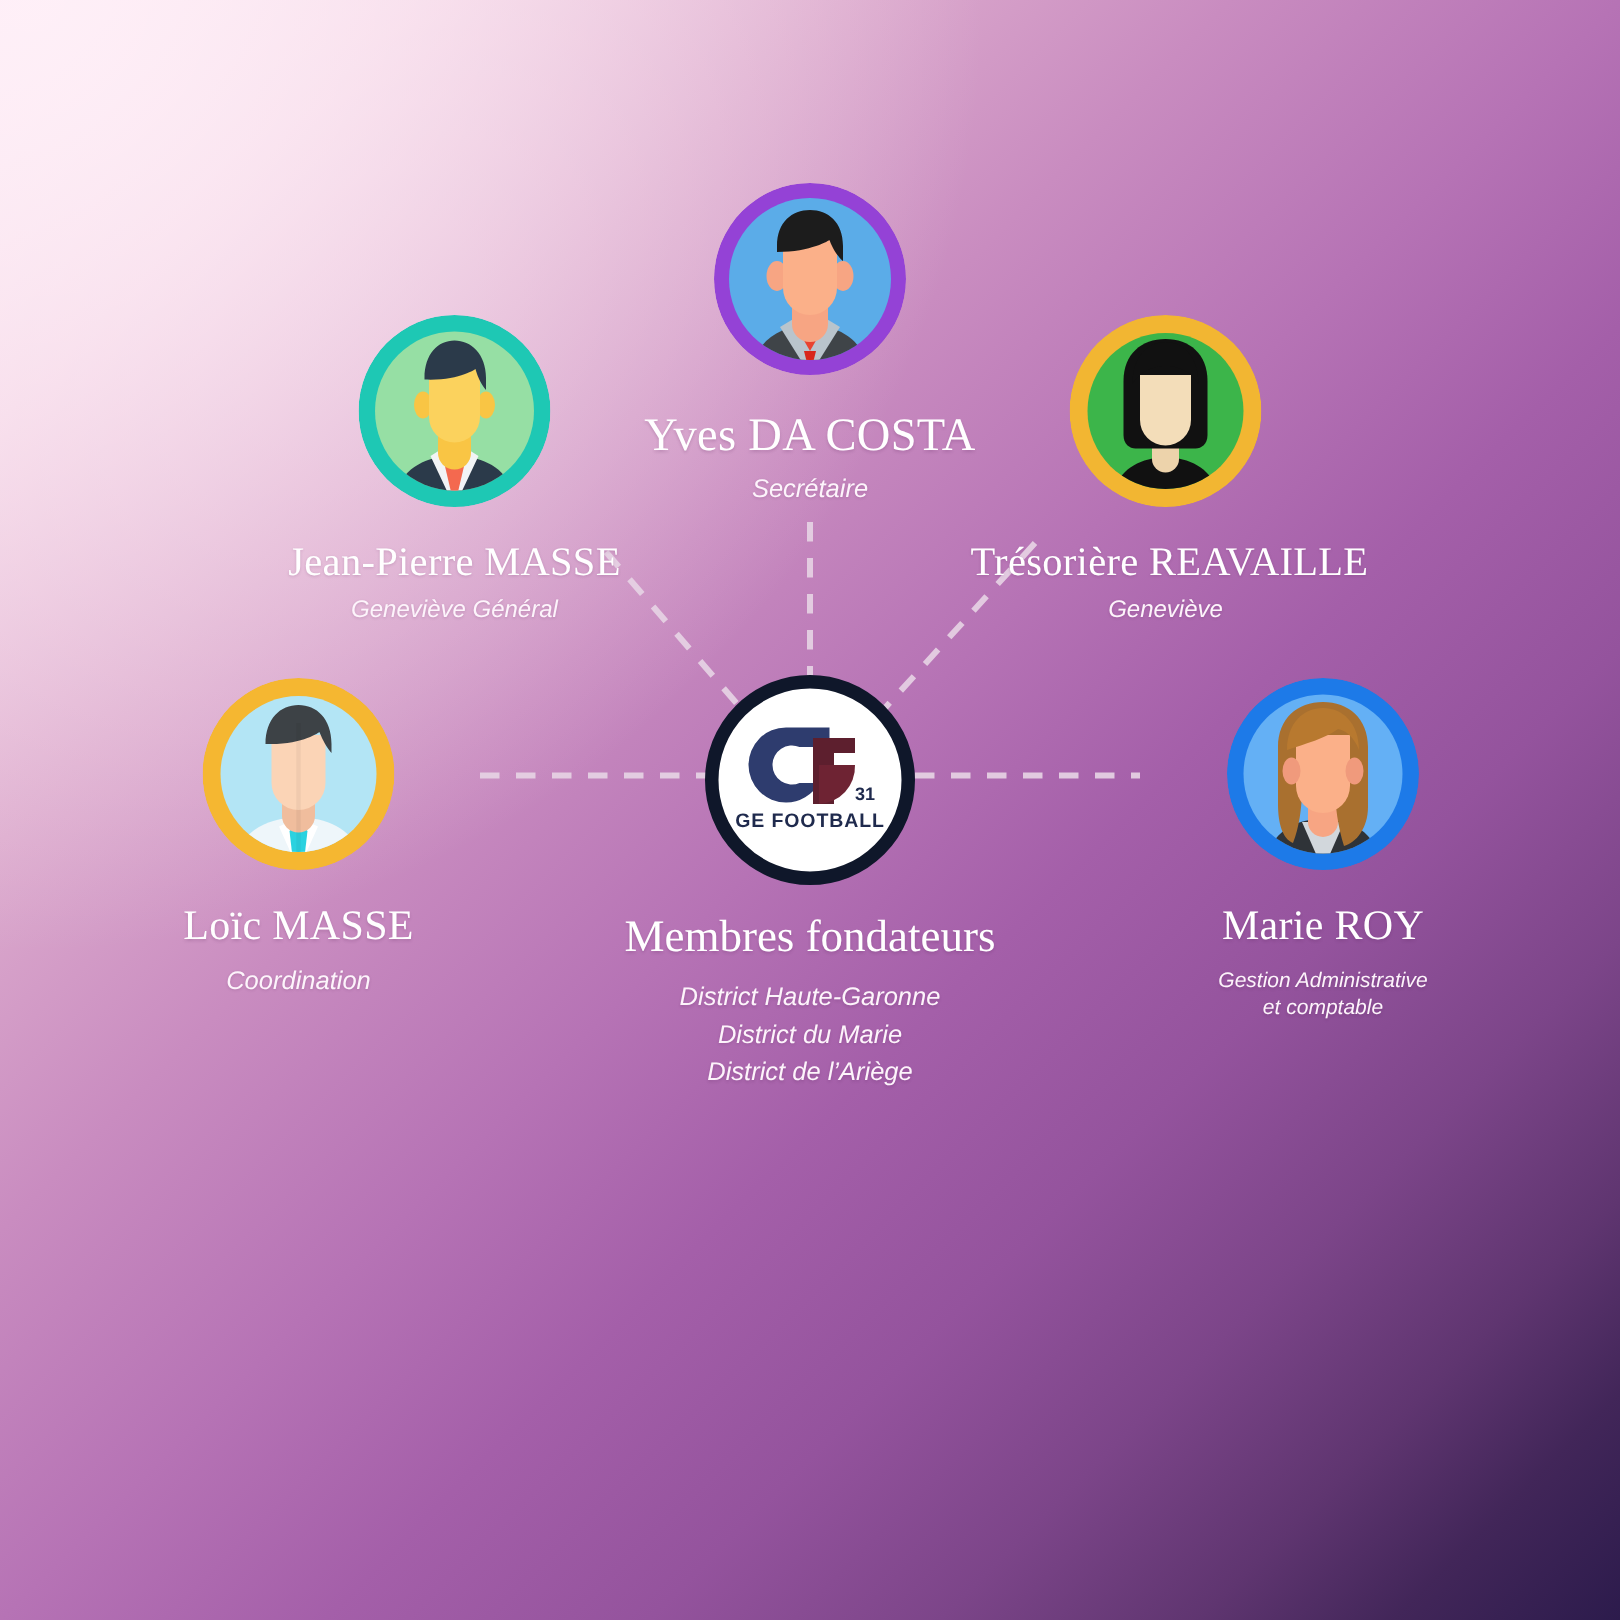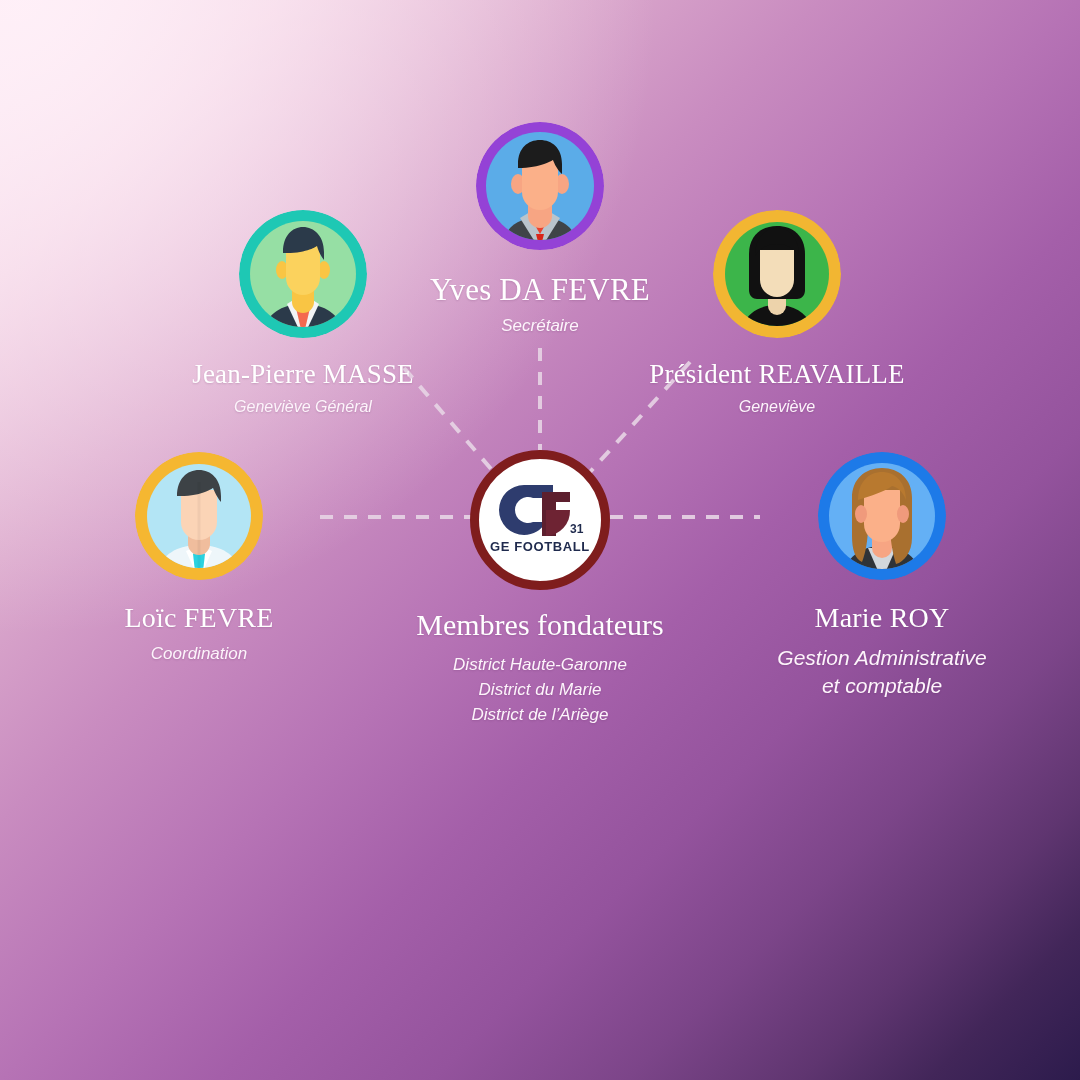--- a/index.html
+++ b/index.html
@@ -67,29 +67,29 @@
   #node-genevieve { left:647px; top:210px; width:260px; }
   #node-genevieve .name { font-size:27px; margin-top:21px; }
   #node-genevieve .role { font-size:16px; margin-top:8px; }
 
   #node-loic      { left:69px;  top:452px; width:260px; }
   #node-loic .name { font-size:28px; margin-top:22px; }
   #node-loic .role { font-size:17px; margin-top:10px; }
 
   #node-marie     { left:752px; top:452px; width:260px;text-align:center; }
   #node-marie .name { font-size:28px; margin-top:22px; }
-  #node-marie .role { font-size:21px; margin-top:10px; line-height:1.32; white-space:normal; }
+  #node-marie .role { font-size:14px; margin-top:10px; line-height:1.32; white-space:normal; }
 
   
   #node-center { left:390px; top:450px; width:300px; }
   .logo-circle {
     width:140px; height:140px; border-radius:50%;
     margin:0 auto;
     background:#ffffff;
-    border:9px solid #7f1d1d;
+    border:9px solid #0f172a;
     display:flex; align-items:center; justify-content:center;
     position:relative;
   }
   .logo-inner { width:108px; height:82px; position:relative; }
   .logo-inner svg { display:block; width:100%; height:100%; }
 
   #node-center .founders-title {
     font-family:"Liberation Serif", serif;
     color:#ffffff; font-size:30px; margin-top:18px;
     white-space:nowrap;
@@ -137,21 +137,21 @@
           <path d="M64 92l-8 6 8 14 8-14z" fill="#e8422f"></path>
           <path d="M60 112l4 16 4-16z" fill="#d8261a"></path>
           <path d="M52 74h24v20a12 12 0 0 1-24 0z" fill="#f7a583"></path>
           <ellipse cx="42" cy="62" rx="7" ry="10" fill="#f7a583"></ellipse>
           <ellipse cx="86" cy="62" rx="7" ry="10" fill="#f7a583"></ellipse>
           <path d="M46 38h36v32a18 18 0 0 1-36 0z" fill="#fbb089"></path>
           <path d="M42 42c0-16 10-24 22-24s22 8 22 24v10c-6-5-9-14-9-14s-12 8-35 8z" fill="#1c1c1c"></path>
         </g>
       </svg>
     </div>
-    <div class="name">Yves DA FEVRE</div>
+    <div class="name">Yves DA COSTA</div>
     <div class="role">Secrétaire</div>
   </div>
 
   <div class="node" id="node-jeanpierre">
     <div class="avatar">
       <svg viewBox="0 0 128 128">
         <circle cx="64" cy="64" r="64" fill="#1ec8b4"></circle>
         <circle cx="64" cy="64" r="53" fill="#96dfa4"></circle>
         <clipPath id="cl-jp">
             <circle cx="64" cy="64" r="53"></circle>
@@ -182,21 +182,21 @@
           </clipPath>
         <g clip-path="url(#cl-gen)">
           <path d="M28 128c0-22 16-33 36-33s36 11 36 33z" fill="#111111"></path>
           <path d="M55 78h18v18a9 9 0 0 1-18 0z" fill="#edd3ab"></path>
           <path d="M36 44c0-18 12-28 28-28s28 10 28 28v36c0 6-4 9-8 9H44c-4 0-8-3-8-9z" fill="#111111"></path>
           <path d="M47 40h34v30a17 17 0 0 1-34 0z" fill="#f3ddb9"></path>
           <path d="M42 46c0-18 10-28 22-28s22 10 22 28c0 0-6-12-22-12s-22 12-22 12z" fill="#111111"></path>
         </g>
       </svg>
     </div>
-    <div class="name">Président REAVAILLE</div>
+    <div class="name">Trésorière REAVAILLE</div>
     <div class="role">Geneviève</div>
   </div>
 
   <div class="node" id="node-loic">
     <div class="avatar">
       <svg viewBox="0 0 128 128">
         <circle cx="64" cy="64" r="64" fill="#f5b731"></circle>
         <circle cx="64" cy="64" r="52" fill="#b3e5f5"></circle>
         <clipPath id="cl-loic">
             <circle cx="64" cy="64" r="52"></circle>
@@ -206,21 +206,21 @@
           <path d="M64 93l-13 6 13 29 13-29z" fill="#ffffff"></path>
           <path d="M64 96l-6 6 3 26h6l3-26z" fill="#2ad2e0"></path>
           <path d="M53 72h22v20a11 11 0 0 1-22 0z" fill="#f0bd9d"></path>
           <path d="M46 38h36v32a18 18 0 0 1-36 0z" fill="#fbd4b6"></path>
           <path d="M42 44c0-17 10-26 22-26s22 9 22 26v6c-5-6-8-14-8-14s-12 9-36 8z" fill="#3d4246"></path>
           <path d="M64 18v110" stroke="#e8b695" stroke-width="0" fill="none"></path>
           <path d="M64 30v98" fill="none" stroke="rgba(0,0,0,0.045)" stroke-width="3"></path>
         </g>
       </svg>
     </div>
-    <div class="name">Loïc FEVRE</div>
+    <div class="name">Loïc MASSE</div>
     <div class="role">Coordination</div>
   </div>
 
   <div class="node" id="node-marie">
     <div class="avatar">
       <svg viewBox="0 0 128 128">
         <circle cx="64" cy="64" r="64" fill="#1d7ae8"></circle>
         <circle cx="64" cy="64" r="53" fill="#64b0f5"></circle>
         <clipPath id="cl-marie">
             <circle cx="64" cy="64" r="53"></circle>

